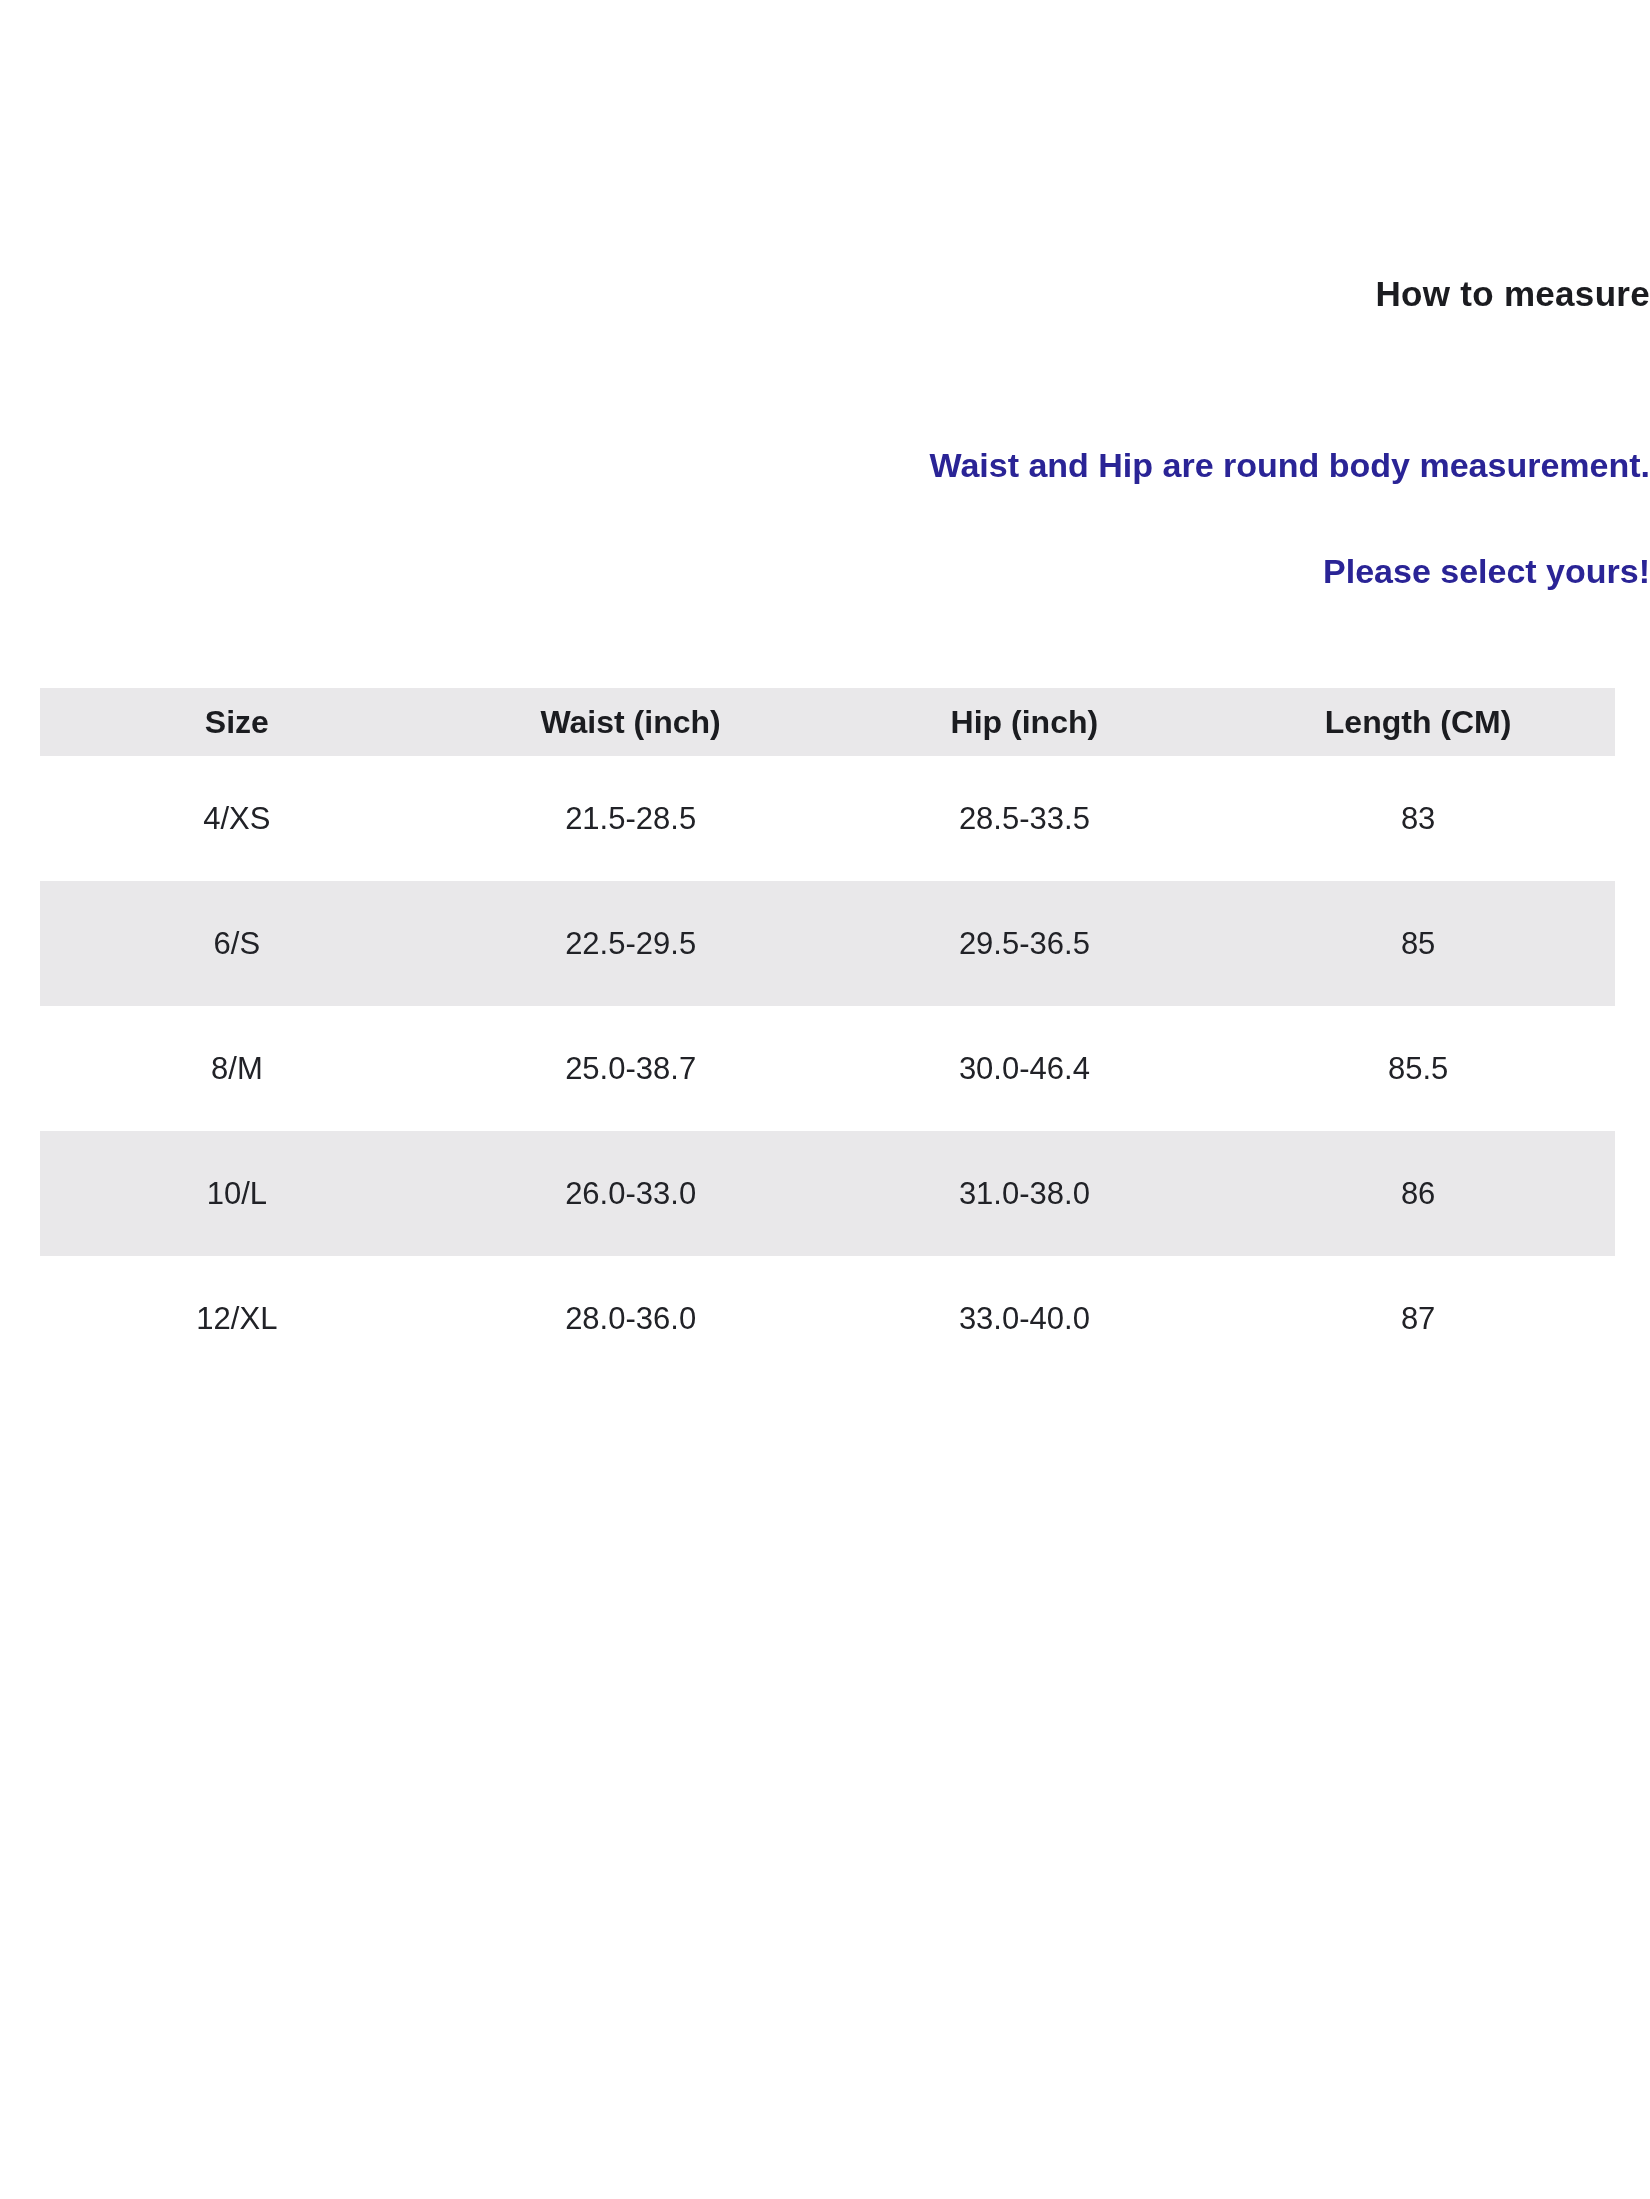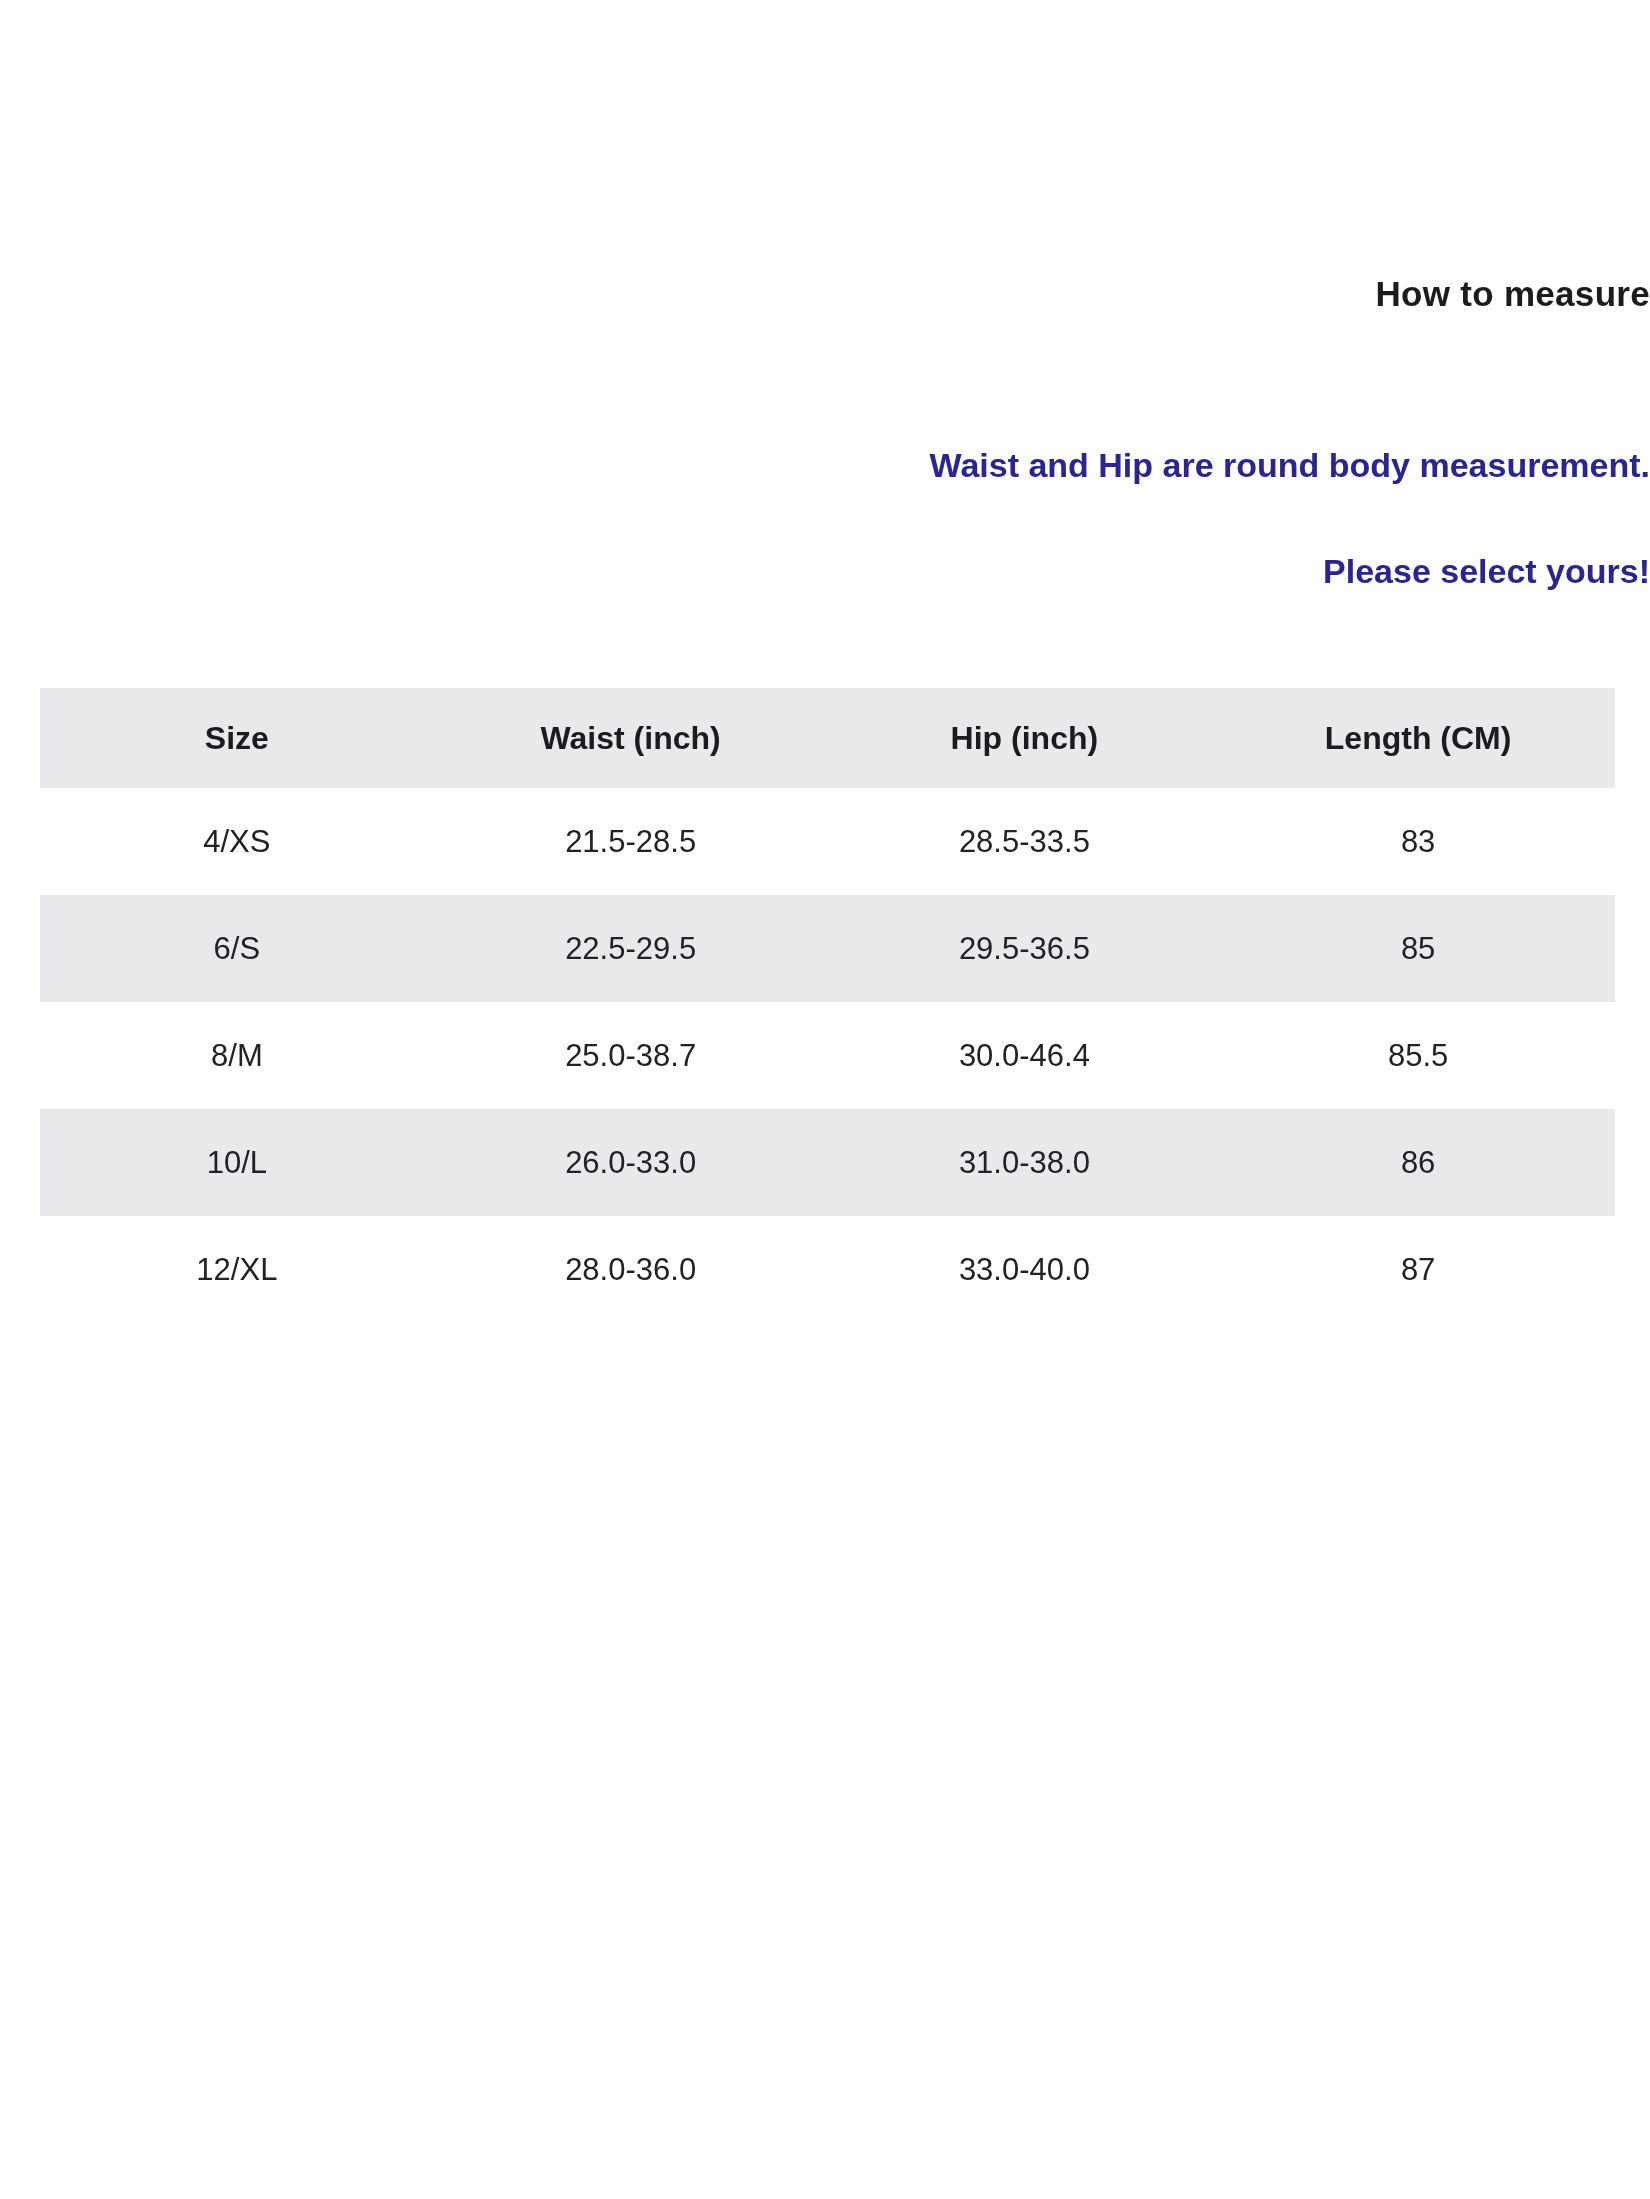--- a/index.html
+++ b/index.html
@@ -43,24 +43,24 @@
     table-layout: fixed;
   }
   .size-chart th {
     height: 68px;
     background: var(--stripe-gray, #e9e8ea);
     font-size: 32px;
     font-weight: 700;
     color: var(--title-color, #17181c);
     text-align: center;
     vertical-align: middle;
-    padding: 16px;
+    padding: 0;
   }
   .size-chart td {
-    height: 107px;
+    height: 125px;
     background: #ffffff;
     font-size: 31px;
     font-weight: 400;
     color: var(--cell-color, #212227);
     text-align: center;
     vertical-align: middle;
     padding: 0;
   }
   .size-chart tbody tr:nth-child(even) td {
     background: var(--stripe-gray, #e9e8ea);

